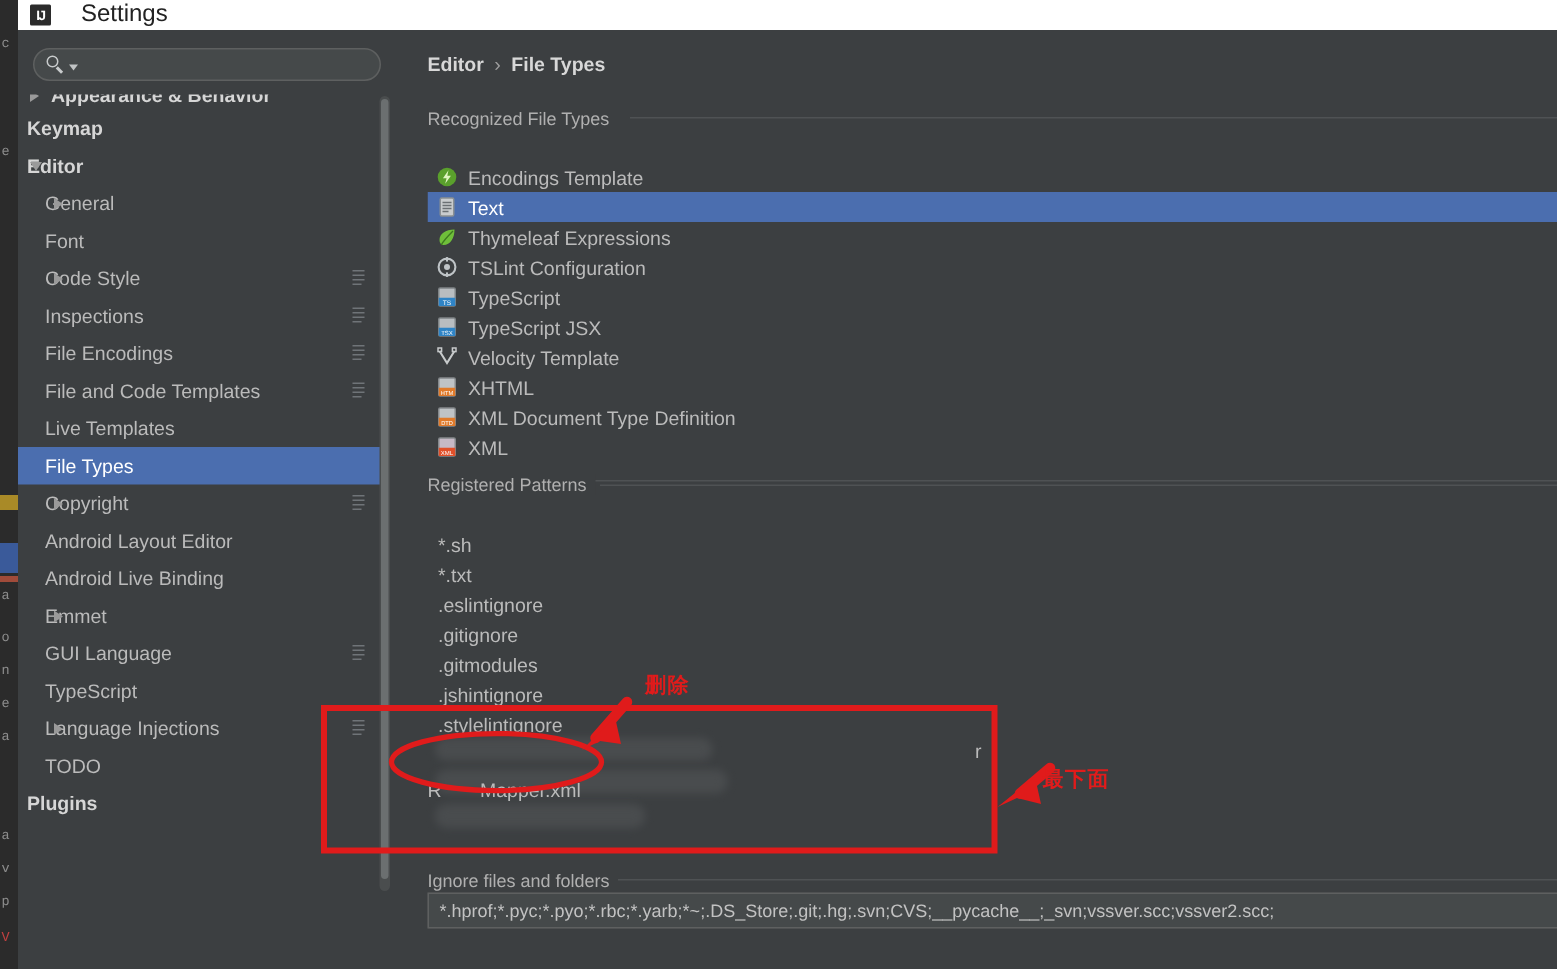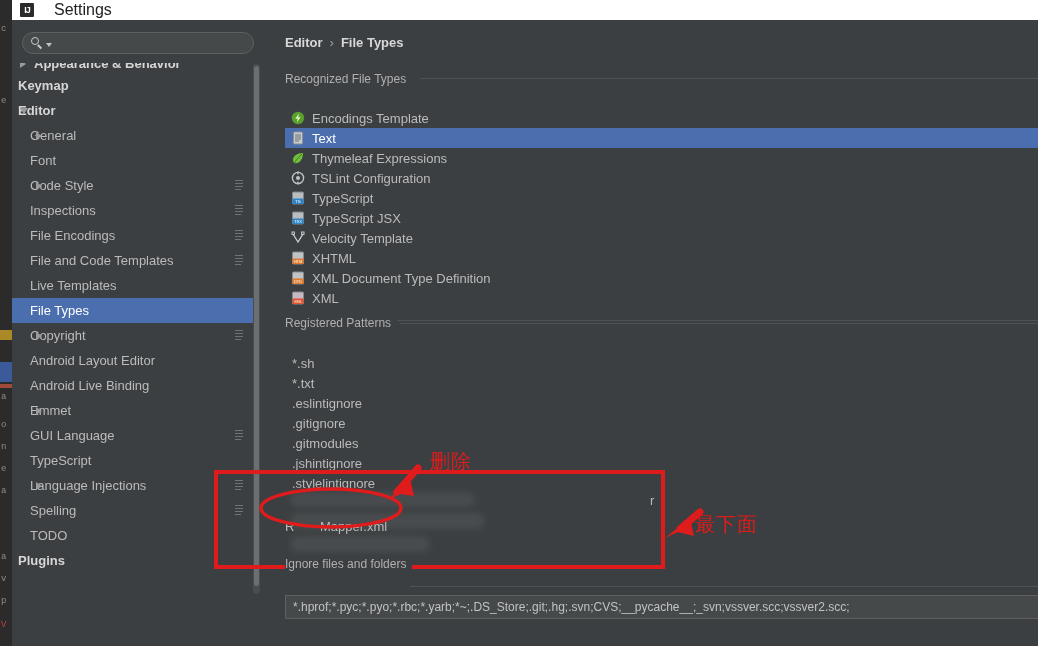--- a/index.html
+++ b/index.html
@@ -178,21 +178,21 @@
     background: #45494a; border: 1px solid #5e6060;
     display: flex; align-items: center; padding-left: 7px;
     font-size: 12px; color: #c2c2c2; overflow: hidden; white-space: nowrap;
     font-family: "Liberation Sans", sans-serif;
   }
 
   
   #annot { position: absolute; left: 0; top: 0; width: 1038px; height: 646px;
            pointer-events: none; }
   .anno-text {
-    position: absolute; color: #e01b1b; font-size: 20px; font-weight: normal;
+    position: absolute; color: #e01b1b; font-size: 14px; font-weight: bold;
     font-family: "DejaVu Sans", sans-serif; letter-spacing: 1px;
   }
 
   
   #bottomstrip {
     position: absolute; left: 12px; top: 638px; width: 1026px; height: 8px;
     background: #3c3f41;
   }
 </style>
 </head>
@@ -299,24 +299,20 @@
         </div>
         <div class="tree-item lvl1">
           <span>TypeScript</span>
         </div>
         <div class="tree-item lvl1">
           <span class="arrow"></span>
           <span>Language Injections</span>
           <span class="cfgicon"></span>
         </div>
         <div class="tree-item lvl1">
-          <span>Spelling</span>
-          <span class="cfgicon"></span>
-        </div>
-        <div class="tree-item lvl1">
           <span>TODO</span>
         </div>
         <div class="tree-item lvl0 bold">
           <span>Plugins</span>
         </div>
       </div>
 
     <div id="left-scrollbar">
       <div class="thumb"></div>
     </div>
@@ -449,21 +445,21 @@
       </div>
 
     <div class="redact" style="left:18px; top:472px; width:185px; height:15px;"></div>
     <div class="redact" style="left:18px; top:493px; width:195px; height:16px;"></div>
     <div class="redact" style="left:18px; top:516px; width:140px; height:16px;"></div>
 
     <div class="pat-row" style="position:absolute; left:378px; top:470px; padding-left:0;">r</div>
     <div class="pat-row" style="position:absolute; left:13px; top:496px; padding-left:0;">R</div>
     <div class="pat-row" style="position:absolute; left:48px; top:496px; padding-left:0;">Mapper.xml</div>
 
-    <div class="section-label" style="left:13px; top:537px;">Ignore files and folders</div>
+    <div class="section-label" style="left:13px; top:560px;">Ignore files and folders</div>
     <div class="section-rule" style="left:138px; top:566px; width:640px;"></div>
 
     <div id="ignore-field">
       <span>*.hprof;*.pyc;*.pyo;*.rbc;*.yarb;*~;.DS_Store;.git;.hg;.svn;CVS;__pycache__;_svn;vssver.scc;vssver2.scc;</span>
     </div>
   </div>
 </div>
 
 <div id="bottomstrip"></div>
 

